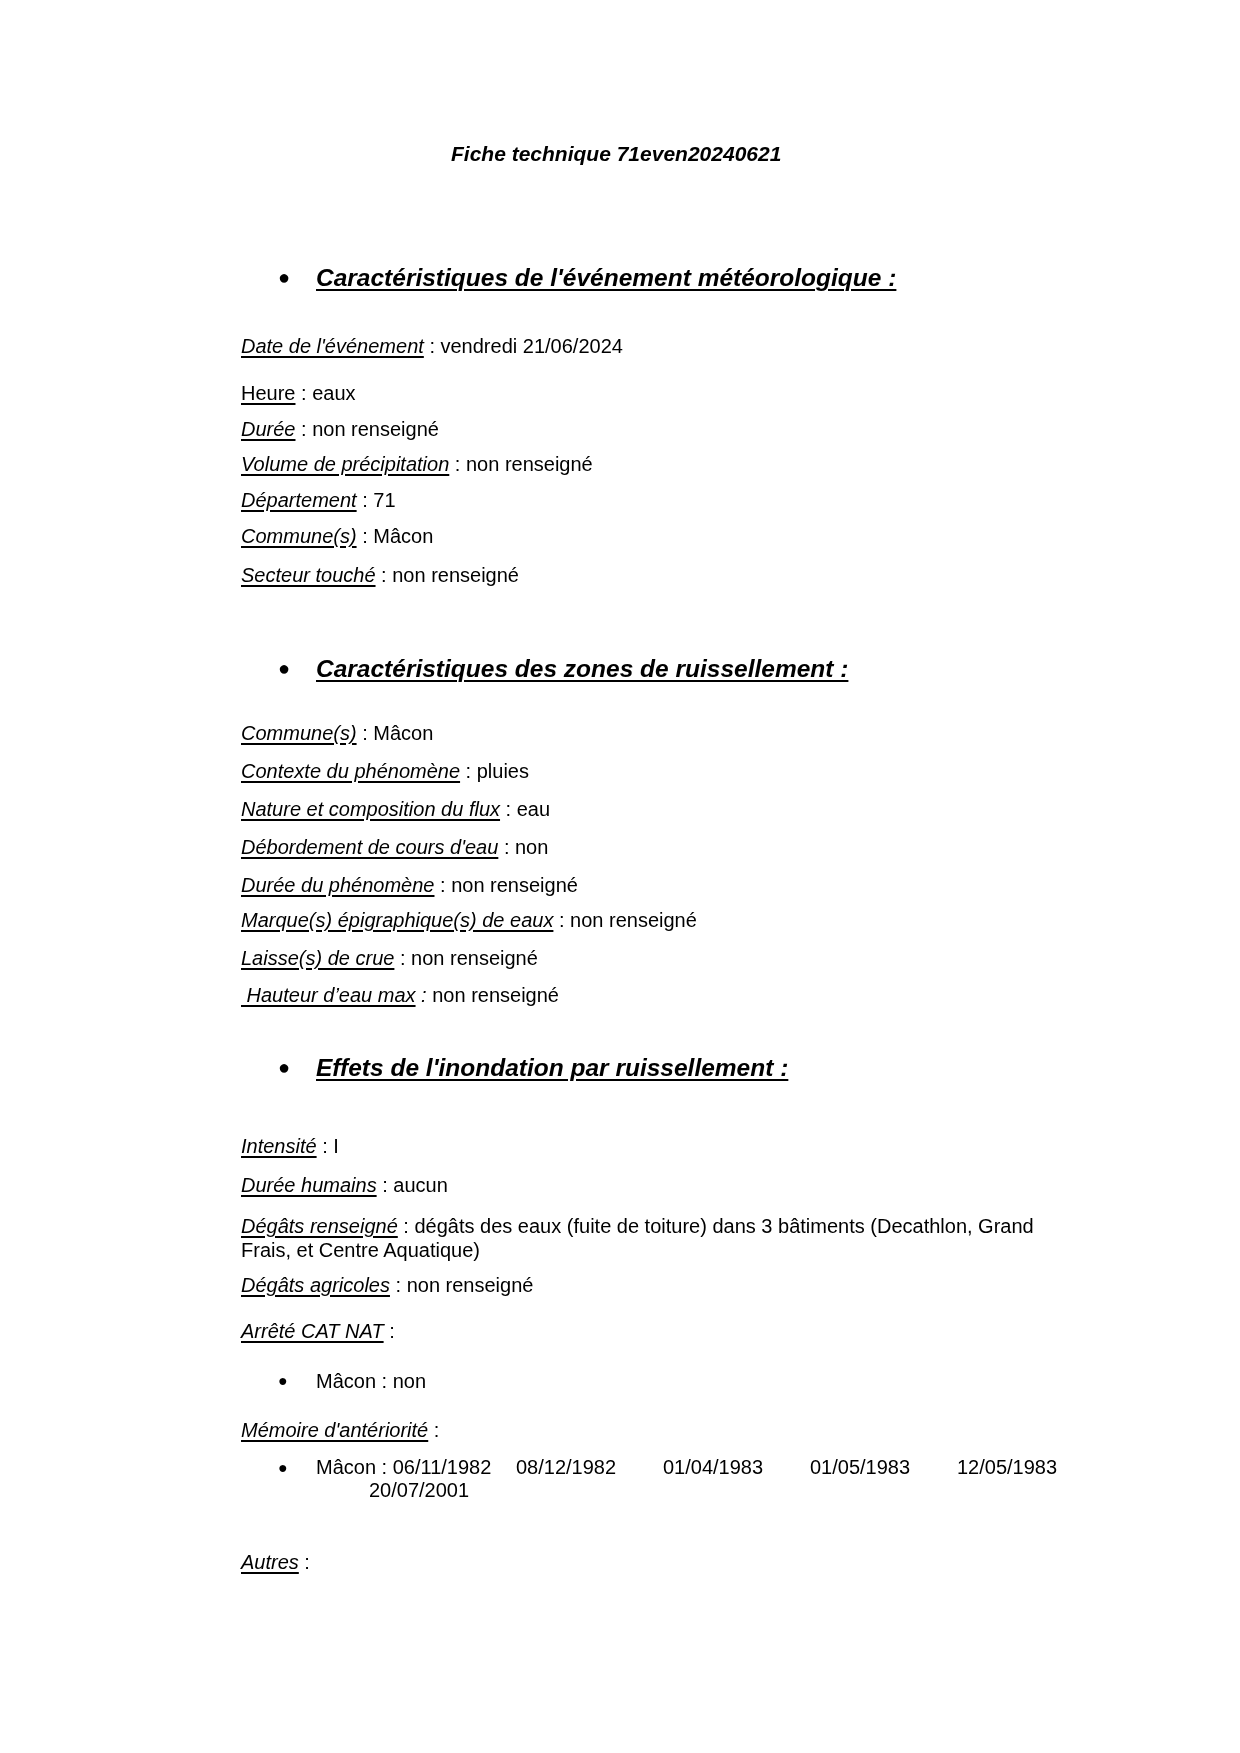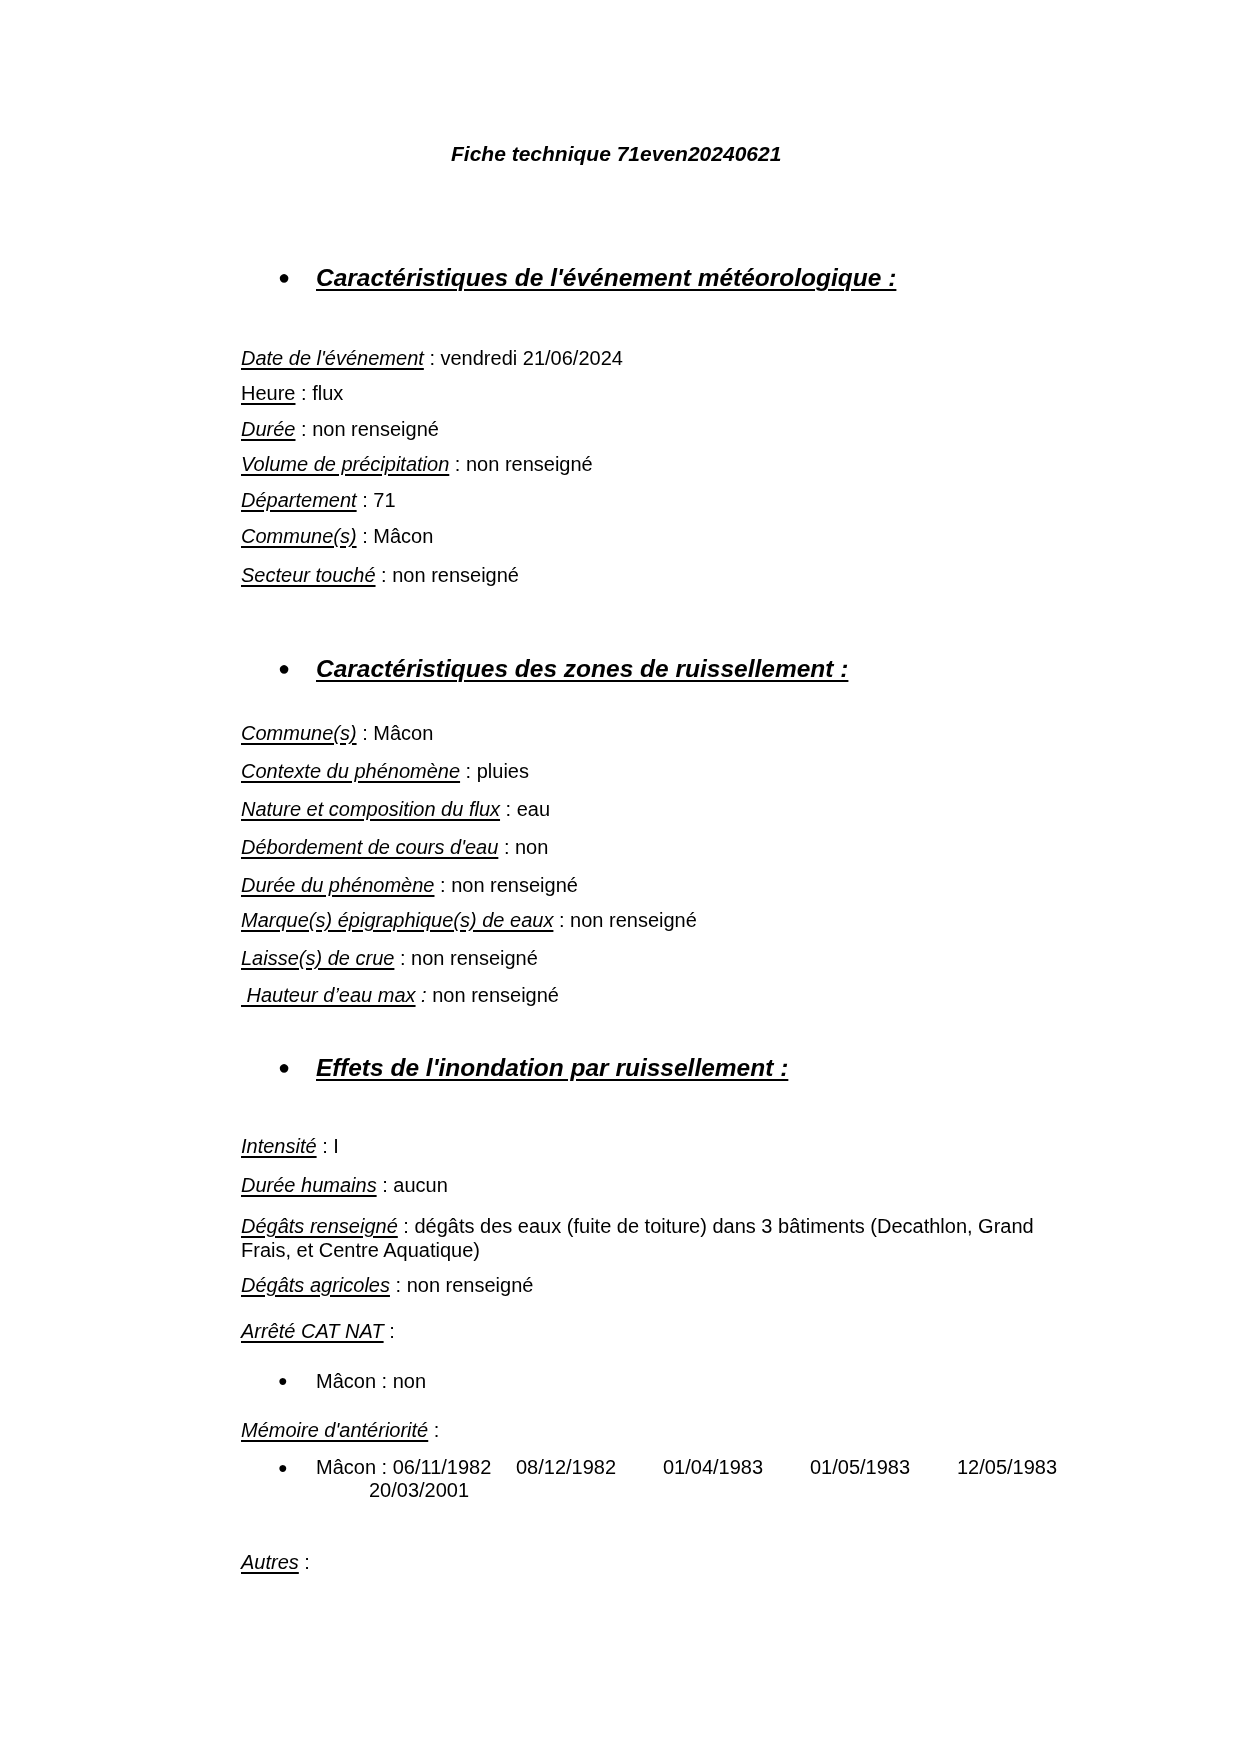--- a/index.html
+++ b/index.html
@@ -42,22 +42,22 @@
 </style>
 </head>
 <body>
 
 <h1 class="title">Fiche technique 71even20240621</h1>
 
 <div class="heading" style="top:264px;">
   <span class="bullet">●</span><span class="htext">Caractéristiques de l'événement météorologique :</span>
 </div>
 
-<div class="field" style="top:346px;"><span class="label">Date de l'événement</span><span> : </span><span>vendredi 21/06/2024</span></div>
-<div class="field" style="top:381px;"><span class="label" style="font-style:normal">Heure</span><span> : </span><span>flux</span></div>
+<div class="field" style="top:334px;"><span class="label">Date de l'événement</span><span> : </span><span>vendredi 21/06/2024</span></div>
+<div class="field" style="top:381px;"><span class="label" style="font-style:normal">Heure</span><span> : </span><span>eaux</span></div>
 <div class="field" style="top:417px;"><span class="label">Durée</span><span> : </span><span>non renseigné</span></div>
 <div class="field" style="top:452px;"><span class="label">Volume de précipitation</span><span> : </span><span>non renseigné</span></div>
 <div class="field" style="top:488px;"><span class="label">Département</span><span> : </span><span>71</span></div>
 <div class="field" style="top:524px;"><span class="label">Commune(s)</span><span> : </span><span>Mâcon</span></div>
 <div class="field" style="top:563px;"><span class="label">Secteur touché</span><span> : </span><span>non renseigné</span></div>
 
 <div class="heading" style="top:655px;">
   <span class="bullet">●</span><span class="htext">Caractéristiques des zones de ruissellement :</span>
 </div>
 
@@ -88,17 +88,17 @@
   <span class="prefix">●</span>
   <div class="row">
     <span style="width:200px;"><span>Mâcon : </span><span>06/11/1982</span></span>
     <span class="cell">08/12/1982</span>
     <span class="cell">01/04/1983</span>
     <span class="cell">01/05/1983</span>
     <span class="cell">12/05/1983</span>
   </div>
   <div class="row">
     <span class="lead"></span>
-    <span class="cell">20/03/2001</span>
+    <span class="cell">20/07/2001</span>
   </div>
 </div>
 
 <div class="field" style="top:1550px;"><span class="label">Autres</span><span> :</span></div>
 
 </body></html>

